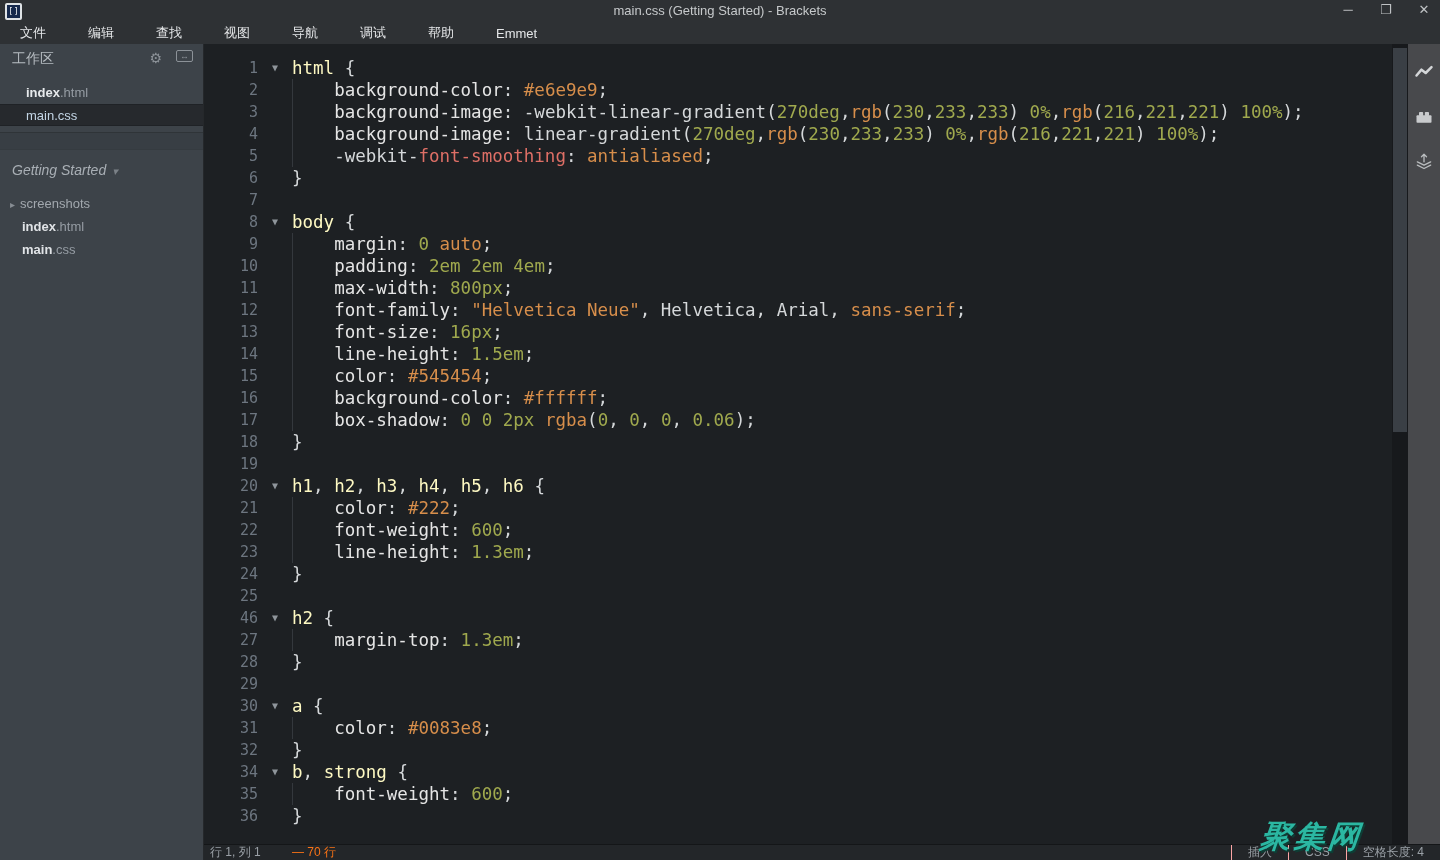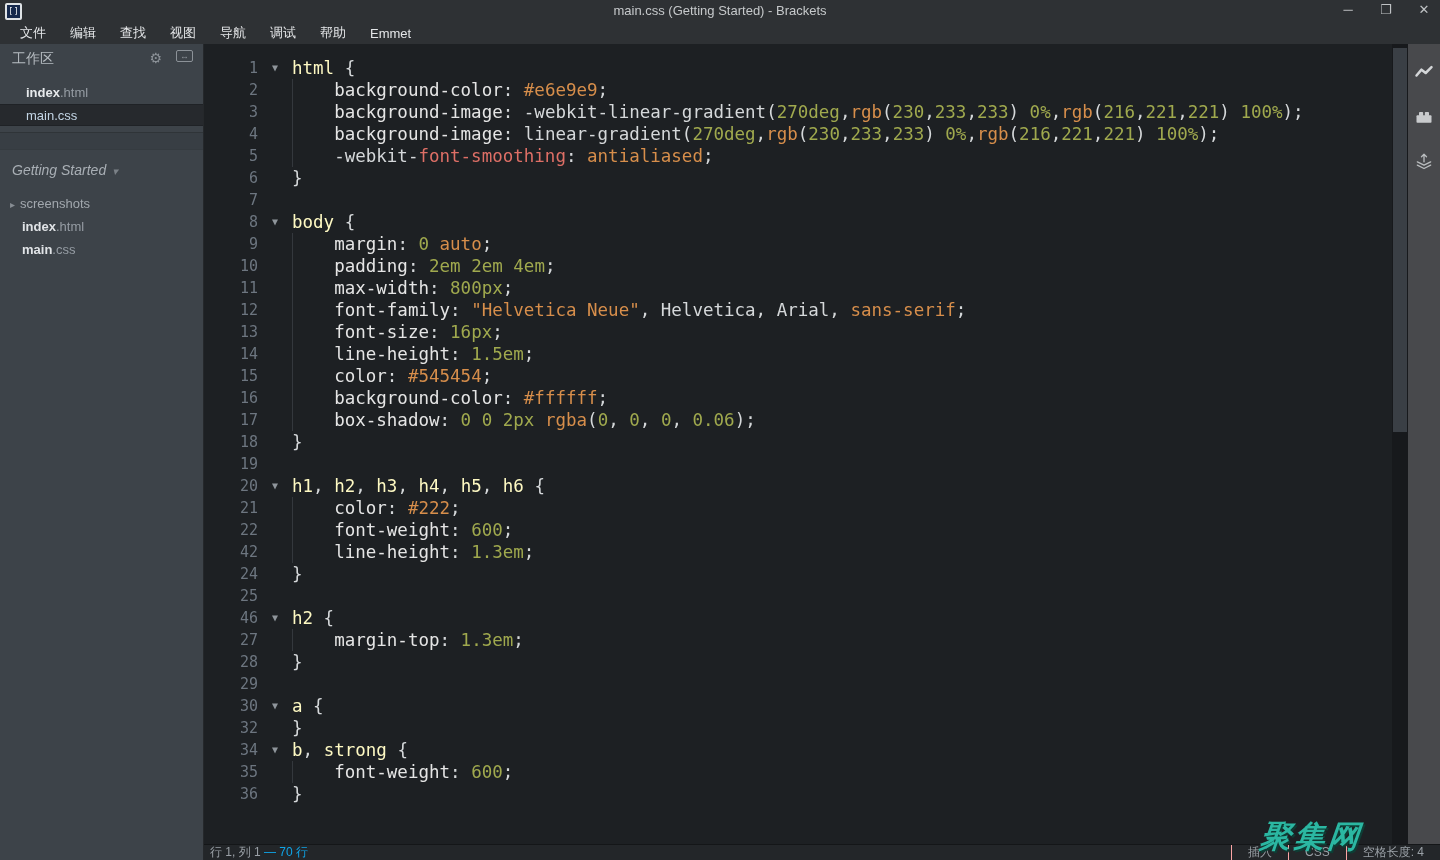--- a/index.html
+++ b/index.html
@@ -13,21 +13,21 @@
     background:#16294d; border:2px solid #dfe3e6; border-radius:2px;
     color:#e8ebee; font-family:"DejaVu Sans Mono", monospace; font-size:9px;
     line-height:12px; text-align:center; }
   .title-text { position:absolute; left:0; right:0; top:3px; text-align:center;
     color:#c6c9cb; font-size:13px; }
   .win-controls { position:absolute; right:8px; top:2px; display:flex; gap:22px; }
   .win-btn { color:#bfc2c4; font-size:13px; width:16px; text-align:center; cursor:default; }
 
   
   .menubar { position:absolute; left:0; top:22px; width:1440px; height:22px;
-    background:#2e3134; display:flex; align-items:center; padding-left:8px; }
+    background:#2e3134; display:flex; align-items:center; padding-left:8px;gap:18px; }
   .menu-item { color:#e4e6e8; font-size:13px; padding:2px 12px; }
 
   
   .sidebar { position:absolute; left:0; top:44px; width:204px; height:816px;
     background:#3d4349; border-right:1px solid #25282b; }
   .ws-header { height:30px; display:flex; padding:6px 10px 0 12px; }
   .ws-title { color:#b6bcc1; font-size:14px; flex:1; }
   .ws-gear { color:#8c9298; font-size:14px; margin-right:14px; }
   .ws-split { width:17px; height:12px; border:1px solid #8c9298; border-radius:2px;
     color:#8c9298; font-size:9px; line-height:10px; text-align:center; }
@@ -76,21 +76,21 @@
   .toolbar { position:absolute; left:1408px; top:44px; width:32px; height:800px;
     background:#48494c; display:flex; flex-direction:column; align-items:center;
     padding-top:18px; gap:22px; }
   .tool-icon { width:22px; height:22px; display:flex; align-items:center; justify-content:center; }
 
   
   .statusbar { position:absolute; left:204px; top:844px; width:1236px; height:16px;
     background:#232629; border-top:1px solid #141618; display:flex; align-items:center;
     font-size:12px; color:#9aa0a6; }
   .sb-left { padding-left:6px; flex:1; }
-  .sb-dim { color:#0ea5e9; }
+  .sb-dim { color:#f97316;margin-left:28px; }
   .sb-seg { padding:0 16px; border-left:1px solid #fca5a5; height:16px; line-height:15px; }
 
   
   .watermark { position:absolute; right:78px; bottom:2px; font-size:31px; font-weight:900;
     font-style:italic; letter-spacing:3px; transform:skewX(-6deg);
     text-shadow:2px 2px 0 #0e3c34; z-index:50; }
 </style>
 </head>
 <body>
 
@@ -155,28 +155,29 @@
         <div class="line g"><div class="gutter">13</div><div class="fold"></div><div class="code"><span class="tk-pun">    </span><span class="tk-prop">font-size</span><span class="tk-pun">: </span><span class="tk-num">16px</span><span class="tk-pun">;</span></div></div>
         <div class="line g"><div class="gutter">14</div><div class="fold"></div><div class="code"><span class="tk-pun">    </span><span class="tk-prop">line-height</span><span class="tk-pun">: </span><span class="tk-num">1.5em</span><span class="tk-pun">;</span></div></div>
         <div class="line g"><div class="gutter">15</div><div class="fold"></div><div class="code"><span class="tk-pun">    </span><span class="tk-prop">color</span><span class="tk-pun">: </span><span class="tk-val">#545454</span><span class="tk-pun">;</span></div></div>
         <div class="line g"><div class="gutter">16</div><div class="fold"></div><div class="code"><span class="tk-pun">    </span><span class="tk-prop">background-color</span><span class="tk-pun">: </span><span class="tk-val">#ffffff</span><span class="tk-pun">;</span></div></div>
         <div class="line g"><div class="gutter">17</div><div class="fold"></div><div class="code"><span class="tk-pun">    </span><span class="tk-prop">box-shadow</span><span class="tk-pun">: </span><span class="tk-num">0</span><span class="tk-pun"> </span><span class="tk-num">0</span><span class="tk-pun"> </span><span class="tk-num">2px</span><span class="tk-pun"> </span><span class="tk-val">rgba</span><span class="tk-pun">(</span><span class="tk-num">0</span><span class="tk-pun">, </span><span class="tk-num">0</span><span class="tk-pun">, </span><span class="tk-num">0</span><span class="tk-pun">, </span><span class="tk-num">0.06</span><span class="tk-pun">);</span></div></div>
         <div class="line"><div class="gutter">18</div><div class="fold"></div><div class="code"><span class="tk-pun">}</span></div></div>
         <div class="line"><div class="gutter">19</div><div class="fold"></div><div class="code"></div></div>
         <div class="line"><div class="gutter">20</div><div class="fold">▼</div><div class="code"><span class="tk-sel">h1</span><span class="tk-pun">, </span><span class="tk-sel">h2</span><span class="tk-pun">, </span><span class="tk-sel">h3</span><span class="tk-pun">, </span><span class="tk-sel">h4</span><span class="tk-pun">, </span><span class="tk-sel">h5</span><span class="tk-pun">, </span><span class="tk-sel">h6</span><span class="tk-pun"> {</span></div></div>
         <div class="line g"><div class="gutter">21</div><div class="fold"></div><div class="code"><span class="tk-pun">    </span><span class="tk-prop">color</span><span class="tk-pun">: </span><span class="tk-val">#222</span><span class="tk-pun">;</span></div></div>
         <div class="line g"><div class="gutter">22</div><div class="fold"></div><div class="code"><span class="tk-pun">    </span><span class="tk-prop">font-weight</span><span class="tk-pun">: </span><span class="tk-num">600</span><span class="tk-pun">;</span></div></div>
-        <div class="line g"><div class="gutter">42</div><div class="fold"></div><div class="code"><span class="tk-pun">    </span><span class="tk-prop">line-height</span><span class="tk-pun">: </span><span class="tk-num">1.3em</span><span class="tk-pun">;</span></div></div>
+        <div class="line g"><div class="gutter">23</div><div class="fold"></div><div class="code"><span class="tk-pun">    </span><span class="tk-prop">line-height</span><span class="tk-pun">: </span><span class="tk-num">1.3em</span><span class="tk-pun">;</span></div></div>
         <div class="line"><div class="gutter">24</div><div class="fold"></div><div class="code"><span class="tk-pun">}</span></div></div>
         <div class="line"><div class="gutter">25</div><div class="fold"></div><div class="code"></div></div>
         <div class="line"><div class="gutter">46</div><div class="fold">▼</div><div class="code"><span class="tk-sel">h2</span><span class="tk-pun"> {</span></div></div>
         <div class="line g"><div class="gutter">27</div><div class="fold"></div><div class="code"><span class="tk-pun">    </span><span class="tk-prop">margin-top</span><span class="tk-pun">: </span><span class="tk-num">1.3em</span><span class="tk-pun">;</span></div></div>
         <div class="line"><div class="gutter">28</div><div class="fold"></div><div class="code"><span class="tk-pun">}</span></div></div>
         <div class="line"><div class="gutter">29</div><div class="fold"></div><div class="code"></div></div>
         <div class="line"><div class="gutter">30</div><div class="fold">▼</div><div class="code"><span class="tk-sel">a</span><span class="tk-pun"> {</span></div></div>
+        <div class="line g"><div class="gutter">31</div><div class="fold"></div><div class="code"><span class="tk-pun">    </span><span class="tk-prop">color</span><span class="tk-pun">: </span><span class="tk-val">#0083e8</span><span class="tk-pun">;</span></div></div>
         <div class="line"><div class="gutter">32</div><div class="fold"></div><div class="code"><span class="tk-pun">}</span></div></div>
         <div class="line"><div class="gutter">34</div><div class="fold">▼</div><div class="code"><span class="tk-sel">b</span><span class="tk-pun">, </span><span class="tk-sel">strong</span><span class="tk-pun"> {</span></div></div>
         <div class="line g"><div class="gutter">35</div><div class="fold"></div><div class="code"><span class="tk-pun">    </span><span class="tk-prop">font-weight</span><span class="tk-pun">: </span><span class="tk-num">600</span><span class="tk-pun">;</span></div></div>
         <div class="line"><div class="gutter">36</div><div class="fold"></div><div class="code"><span class="tk-pun">}</span></div></div>
       </div>
   </div>
 
   <div class="scrollbar">
     <div class="scroll-thumb"></div>
   </div>

